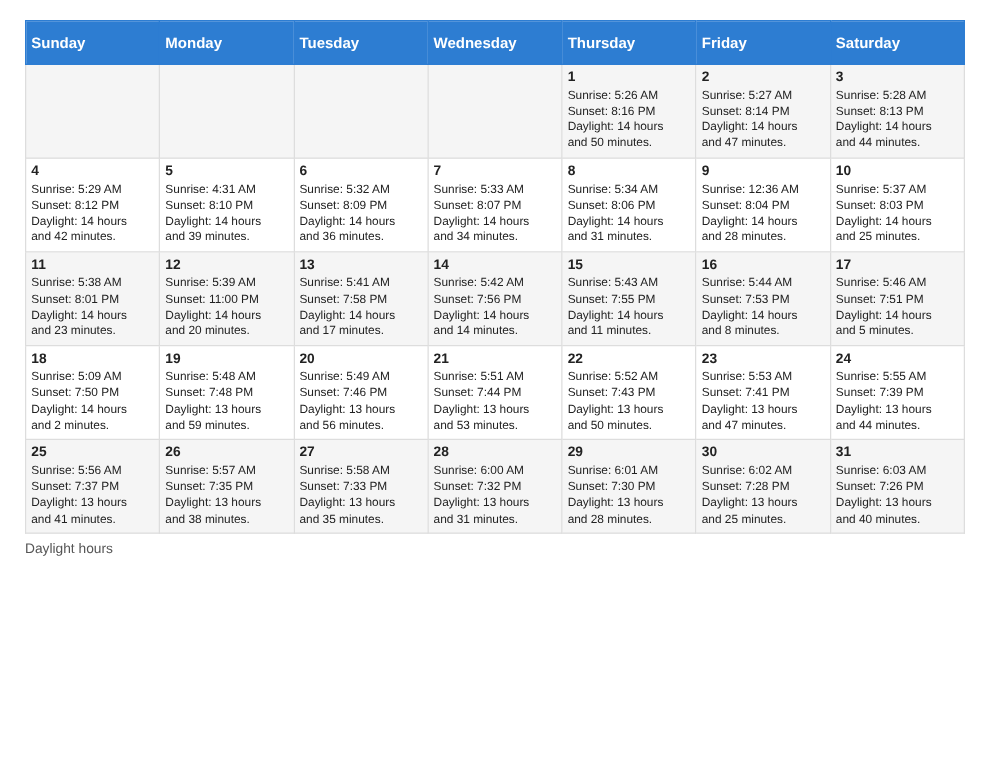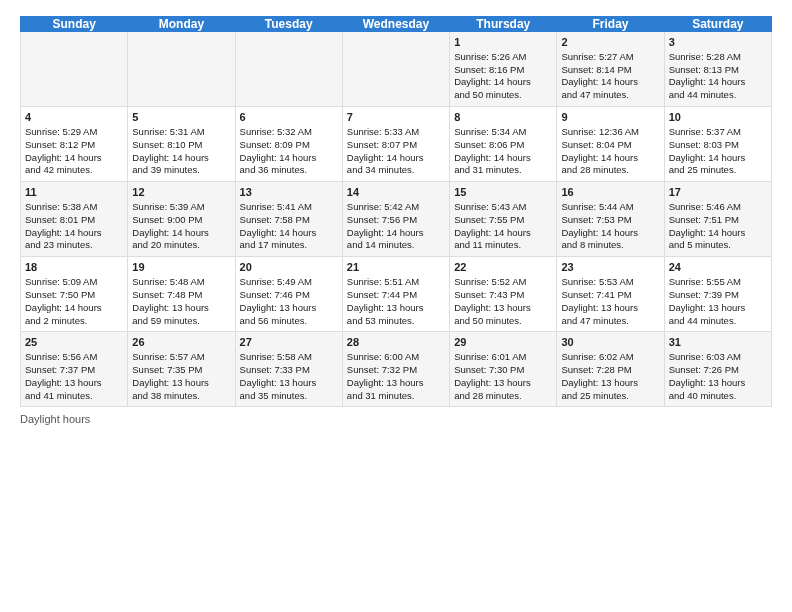--- a/index.html
+++ b/index.html
@@ -56,22 +56,22 @@
       border-collapse: collapse;
       table-layout: fixed;
     }
     thead tr {
       background-color: #2d7dd2;
     }
     thead th {
       color: #fff;
       font-size: 12px;
       font-weight: bold;
-      padding: 0 4px;
-      text-align: center;
+      padding: 10px 4px;
+      text-align: left;
       border: 1px solid #2d7dd2;
     }
     tbody tr {
       border-bottom: 1px solid #ccc;
     }
     tbody tr:nth-child(odd) {
       background-color: #f5f5f5;
     }
     tbody tr:nth-child(even) {
       background-color: #ffffff;
@@ -151,21 +151,21 @@
         <tr>
           <td>
             <span class="day-num">4</span>
             <div>Sunrise: 5:29 AM</div>
             <div>Sunset: 8:12 PM</div>
             <div>Daylight: 14 hours</div>
             <div>and 42 minutes.</div>
           </td>
           <td>
             <span class="day-num">5</span>
-            <div>Sunrise: 5:31 AM</div>
+            <div>Sunrise: 4:31 AM</div>
             <div>Sunset: 8:10 PM</div>
             <div>Daylight: 14 hours</div>
             <div>and 39 minutes.</div>
           </td>
           <td>
             <span class="day-num">6</span>
             <div>Sunrise: 5:32 AM</div>
             <div>Sunset: 8:09 PM</div>
             <div>Daylight: 14 hours</div>
             <div>and 36 minutes.</div>
@@ -203,21 +203,21 @@
           <td>
             <span class="day-num">11</span>
             <div>Sunrise: 5:38 AM</div>
             <div>Sunset: 8:01 PM</div>
             <div>Daylight: 14 hours</div>
             <div>and 23 minutes.</div>
           </td>
           <td>
             <span class="day-num">12</span>
             <div>Sunrise: 5:39 AM</div>
-            <div>Sunset: 9:00 PM</div>
+            <div>Sunset: 11:00 PM</div>
             <div>Daylight: 14 hours</div>
             <div>and 20 minutes.</div>
           </td>
           <td>
             <span class="day-num">13</span>
             <div>Sunrise: 5:41 AM</div>
             <div>Sunset: 7:58 PM</div>
             <div>Daylight: 14 hours</div>
             <div>and 17 minutes.</div>
           </td>

